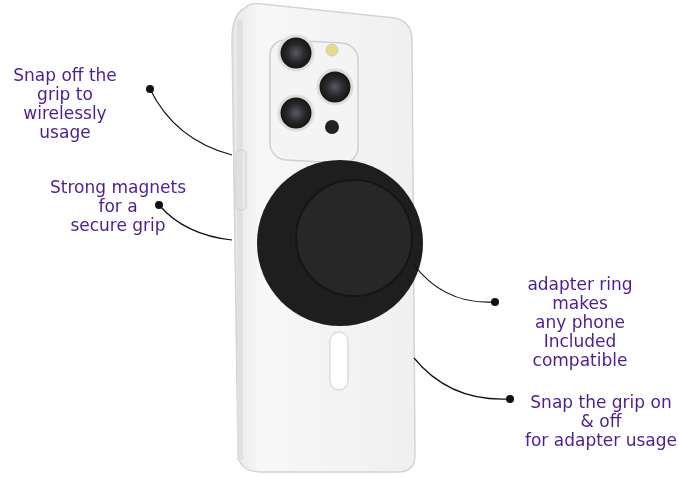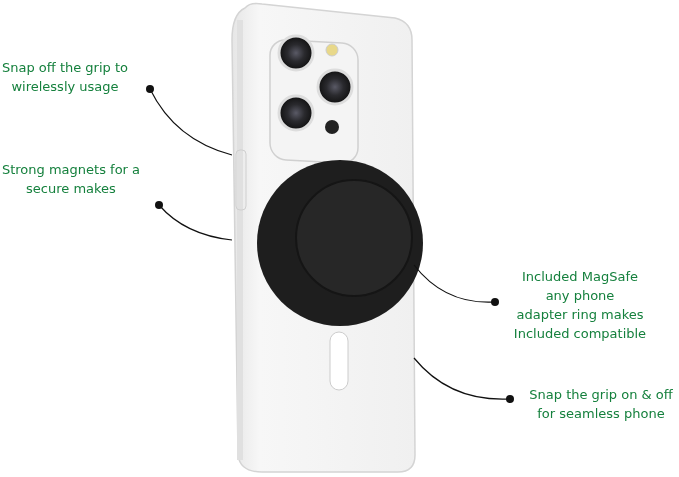--- a/index.html
+++ b/index.html
@@ -1,17 +1,17 @@
 <!DOCTYPE html>
 <html><head>
 <meta charset="utf-8">
 <style>
   html,body{margin:0;padding:0;background:#fff;}
   body{width:679px;height:477px;position:relative;overflow:hidden;font-family:"DejaVu Sans","Liberation Sans",sans-serif;color:#222;}
-  .callout{position:absolute;text-align:center;font-size:13px;line-height:19px;color:#15803d;}
+  .callout{position:absolute;text-align:center;font-size:17px;line-height:19px;color:#4c1d95;margin-top:8px;}
   svg{position:absolute;left:0;top:0;}
 </style>
 </head>
 <body>
 
 <svg width="679" height="477">
   <defs>
     <linearGradient id="caseg" x1="0" x2="1" y1="0" y2="0">
       <stop offset="0" stop-color="#e6e6e6"></stop>
       <stop offset="0.15" stop-color="#f7f7f7"></stop>
@@ -56,26 +56,25 @@
     <circle cx="159" cy="205" r="4"></circle>
     <circle cx="495" cy="302" r="4"></circle>
     <circle cx="510" cy="399" r="4"></circle>
   </g>
 </svg>
 
 <div class="callout" style="left:0;top:58px;width:130px;">
   <div>Snap off the grip to</div>
   <div>wirelessly usage</div>
 </div>
-<div class="callout" style="left:0;top:160px;width:142px;">
+<div class="callout" style="left:0;top:170px;width:142px;padding-left:47px;">
   <div>Strong magnets for a</div>
-  <div>secure makes</div>
+  <div>secure grip</div>
 </div>
 <div class="callout" style="left:510px;top:267px;width:140px;">
-  <div>Included MagSafe</div>
+  <div>adapter ring makes</div>
   <div>any phone</div>
-  <div>adapter ring makes</div>
   <div>Included compatible</div>
 </div>
 <div class="callout" style="left:523px;top:385px;width:156px;">
   <div>Snap the grip on &amp; off</div>
-  <div>for seamless phone</div>
+  <div>for adapter usage</div>
 </div>
 
 </body></html>

